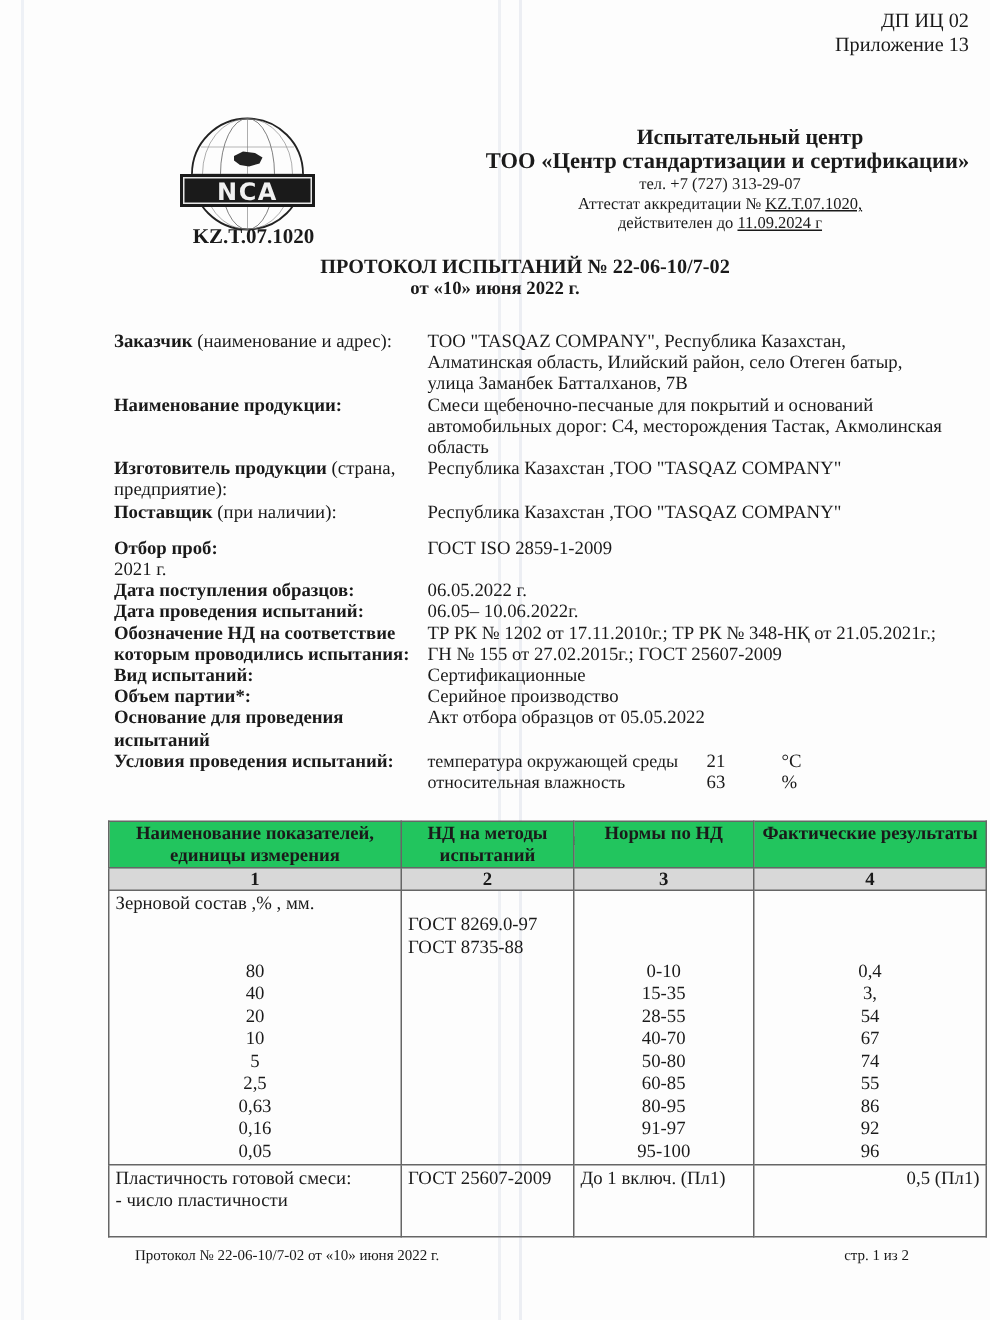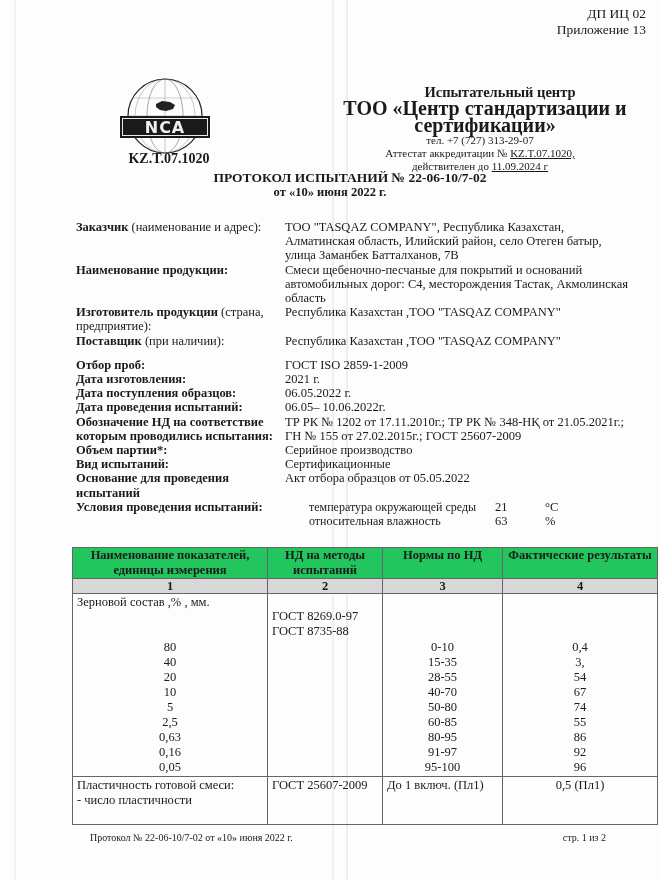--- a/index.html
+++ b/index.html
@@ -15,35 +15,35 @@
   .fold-mid { position: absolute; left: 332px; top: 0; width: 16px; height: 880px;
     background: linear-gradient(to right, #eef0f4 0 2px, transparent 2px 14px, #eceef3 14px 16px); }
 
   .top-right { position: absolute; right: 14px; top: 6px; text-align: right; font-size: 13.5px; line-height: 16px; }
 
   .logo { position: absolute; left: 110px; top: 76px; width: 110px; height: 80px; }
   .logo-code { position: absolute; left: 110px; top: 151px; width: 118px; text-align: center; font-weight: bold; font-size: 14px; }
 
   .org { position: absolute; left: 280px; top: 84px; width: 370px; text-align: center; }
   .org .t1 { font-weight: bold; font-size: 14.5px; line-height: 16px; padding-left: 70px; }
-  .org .t2 { font-weight: bold; font-size: 20px; line-height: 17px; padding-left: 40px; font-family: Liberation Serif, serif; }
+  .org .t2 { font-weight: bold; font-size: 15px; line-height: 17px; padding-left: 40px; font-family: Liberation Serif, serif; }
   .org .small { font-size: 11px; line-height: 13px; padding-left: 30px; }
   .u { text-decoration: underline; }
 
   .proto { position: absolute; left: 0; width: 660px; text-align: center; font-weight: bold; font-size: 13.5px; }
   .proto.l1 { top: 170px; padding-left: 40px; box-sizing: border-box; }
   .proto.l2 { top: 185px; font-size: 12.5px; }
 
   .fields { position: absolute; left: 76px; top: 220px; width: 580px; font-size: 12.5px; line-height: 14.2px; }
   .frow { display: flex; }
   .flabel { width: 209px; flex: none; }
   .fvalue { flex: 1; }
   .b { font-weight: bold; }
   .gap { height: 10px; }
-  .cond { display: flex; margin-left: 24px; }
+  .cond { display: flex; }
   .cond .cname { width: 186px; font-size: 12px; }
   .cond .cval { width: 50px; }
   .cond .cunit { width: 40px; }
 
   .results-title { position: absolute; left: 0; width: 660px; top: 552px; text-align: center; font-weight: bold; font-size: 12.5px; padding-left: 12px; box-sizing: border-box; }
 
   table.res { position: absolute; left: 72px; top: 547px; width: 586px; border-collapse: collapse; font-size: 12.5px; line-height: 15px; }
   table.res th, table.res td { border: 1px solid #666; }
   table.res thead th { background: #22c55e; font-weight: bold; text-align: center; vertical-align: top; padding: 0 2px; }
   table.res .hnum th { background: #d8d8d8; font-weight: bold; text-align: center; padding: 0; line-height: 14px; }
@@ -121,45 +121,44 @@
     <div class="frow">
       <div class="flabel"><span class="b">Поставщик</span><span> (при наличии):</span></div>
       <div class="fvalue">Республика Казахстан ,ТОО "TASQAZ COMPANY"</div>
     </div>
     <div class="gap"></div>
     <div class="frow">
       <div class="flabel b">Отбор проб:</div>
       <div class="fvalue">ГОСТ ISO 2859-1-2009</div>
     </div>
     <div class="frow">
-      <div class="flabel b">Дата изготовления:</div>
       <div class="fvalue">2021 г.</div>
     </div>
     <div class="frow">
       <div class="flabel b">Дата поступления образцов:</div>
       <div class="fvalue">06.05.2022 г.</div>
     </div>
     <div class="frow">
       <div class="flabel b">Дата проведения испытаний:</div>
       <div class="fvalue">06.05– 10.06.2022г.</div>
     </div>
     <div class="frow">
       <div class="flabel b">Обозначение НД на соответствие которым проводились испытания:</div>
       <div class="fvalue">
           <div>ТР РК № 1202 от 17.11.2010г.; ТР РК № 348-НҚ от 21.05.2021г.;</div>
           <div>ГН № 155 от 27.02.2015г.; ГОСТ 25607-2009</div>
         </div>
     </div>
     <div class="frow">
+      <div class="flabel b">Вид испытаний:</div>
+      <div class="fvalue">Сертификационные</div>
+    </div>
+    <div class="frow">
       <div class="flabel b">Объем партии*:</div>
       <div class="fvalue">Серийное производство</div>
-    </div>
-    <div class="frow">
-      <div class="flabel b">Вид испытаний:</div>
-      <div class="fvalue">Сертификационные</div>
     </div>
     <div class="frow">
       <div class="flabel b">Основание для проведения испытаний</div>
       <div class="fvalue">Акт отбора образцов от 05.05.2022</div>
     </div>
     <div class="frow">
       <div class="flabel b">Условия проведения испытаний:</div>
       <div class="fvalue">
         <div class="cond">
           <span class="cname">температура окружающей среды</span>
@@ -244,20 +243,20 @@
             </div>
         </td>
       </tr>
       <tr style="height:48px">
         <td>
           <div>Пластичность готовой смеси:</div>
           <div>- число пластичности</div>
         </td>
         <td>ГОСТ 25607-2009</td>
         <td style="">До 1 включ. (Пл1)</td>
-        <td style="text-align:center">0,5 (Пл1)</td>
+        <td style="text-align:right">0,5 (Пл1)</td>
       </tr>
     </tbody>
   </table>
 
   <div class="footer-left">Протокол № 22-06-10/7-02  от «10» июня 2022 г.</div>
   <div class="footer-right">стр. 1 из 2</div>
 </div>
 
 </body></html>

